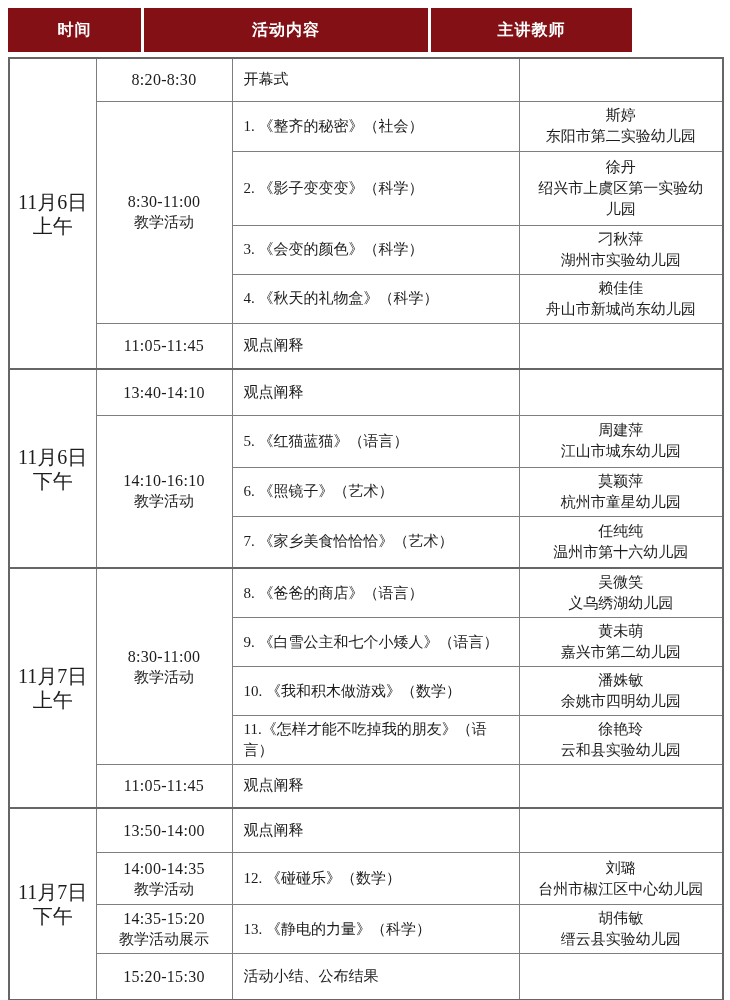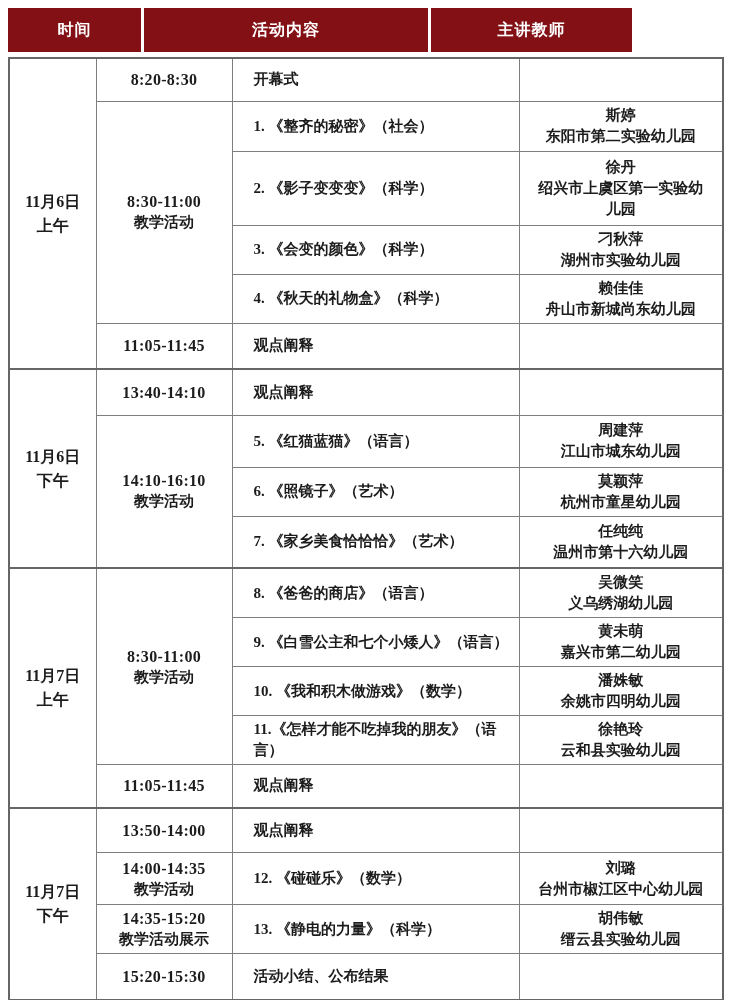--- a/index.html
+++ b/index.html
@@ -32,26 +32,25 @@
   col.c-date{width:87px;}
   col.c-time{width:136px;}
   col.c-content{width:287px;}
   col.c-teacher{width:204px;}
   td{
     border:1px solid var(--border);
     font-size:15px;line-height:21px;
     vertical-align:middle;text-align:center;
     padding:3px 4px;box-sizing:border-box;
     overflow:hidden;
-    font-weight:bold;
   }
   tr.sec td{border-top:2px solid var(--strong-border);}
-  td.content{text-align:left;padding-left:21px;padding-right:4px;}
+  td.content{text-align:left;padding-left:11px;padding-right:4px;}
   td.teacher{padding:3px 16px;}
-  td.date div{line-height:24px;font-size:16px;}
+  td.date div{line-height:24px;font-size:20px;}
   td.time{letter-spacing:0.3px;font-size:16px;}
   td.time .tlabel{letter-spacing:0;font-size:15px;}
 
   tr.rh43{height:43px;} tr.rh45{height:45px;} tr.rh46{height:46px;}
   tr.rh48{height:48px;} tr.rh49{height:49px;} tr.rh50{height:50px;}
   tr.rh52{height:52px;} tr.rh74{height:74px;}
 </style>
 </head>
 <body>
 

